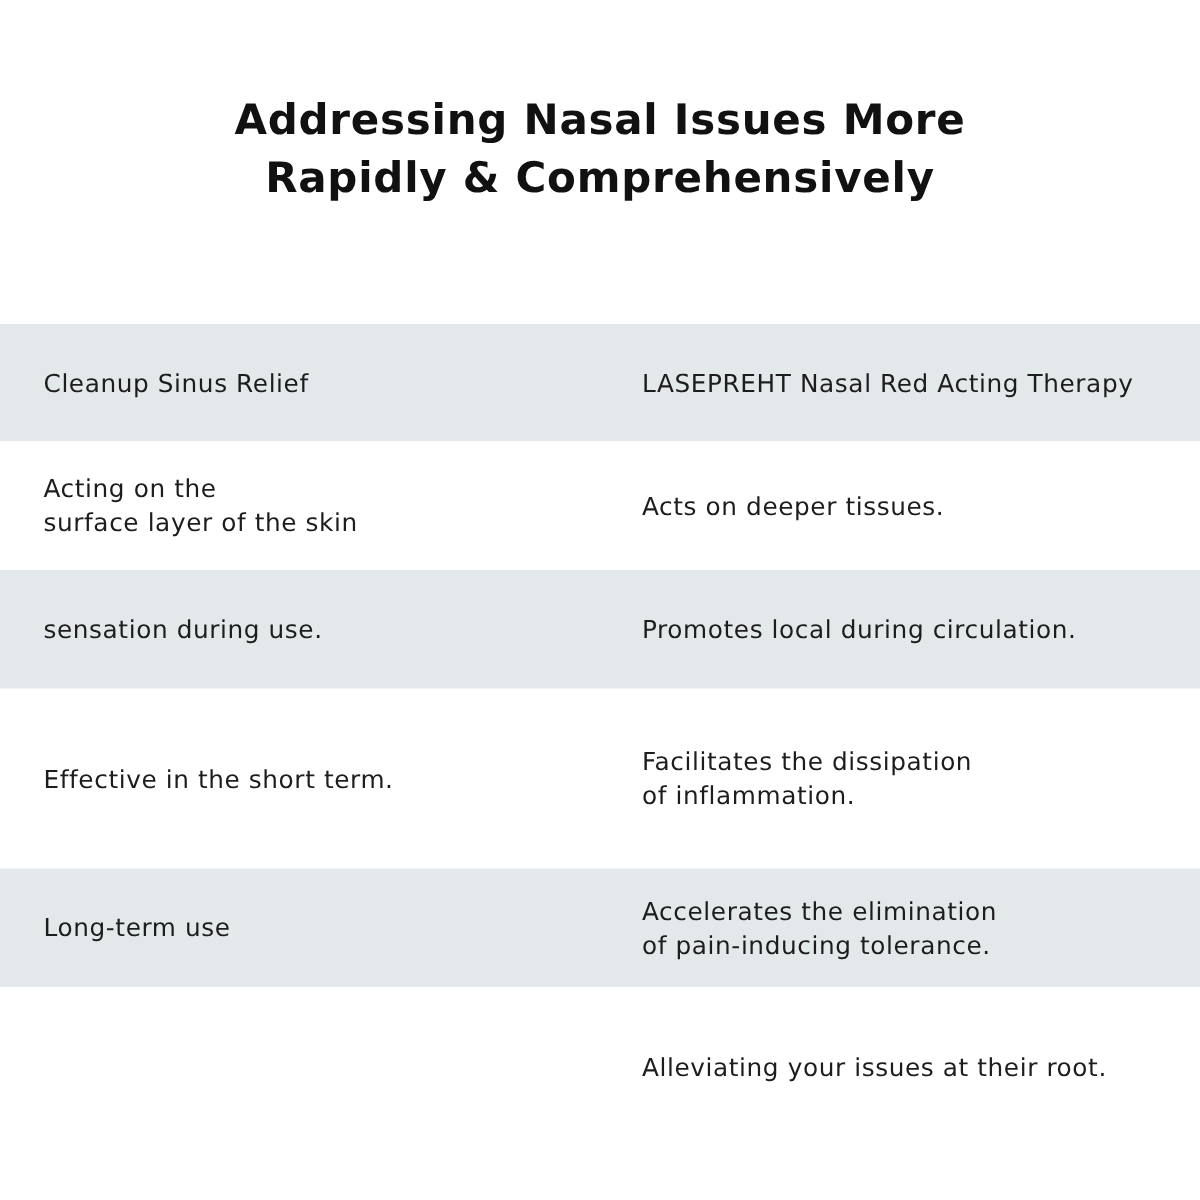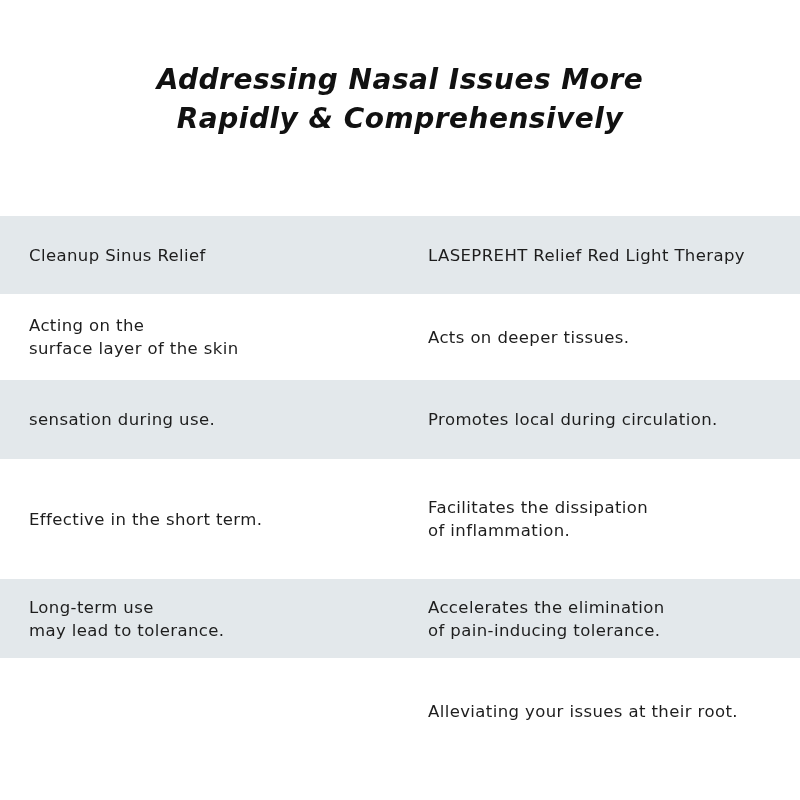--- a/index.html
+++ b/index.html
@@ -18,21 +18,20 @@
   }
   .title{
     margin:0;
     padding-top:60px;
     text-align:center;
     font-size:28px;
     font-weight:bold;
     letter-spacing:0.5px;
     line-height:39px;
     color:var(--title-color);
-    font-style:italic;
   }
   .title-line{display:block;}
   .table{margin-top:78px;}
   .row{display:flex;width:800px;}
   .row.shaded{background:var(--row-shaded-bg);}
   .row-1{height:78px;}
   .row-2{height:86px;}
   .row-3{height:79px;}
   .row-4{height:120px;}
   .row-5{height:79px;}
@@ -64,21 +63,21 @@
     <span class="title-line">Rapidly &amp; Comprehensively</span>
   </h1>
 
   <div class="table">
 
     <div class="row row-1 shaded">
       <div class="cell left">
         <div class="line">Cleanup Sinus Relief</div>
       </div>
       <div class="cell right">
-        <div class="line">LASEPREHT Relief Red Light Therapy</div>
+        <div class="line">LASEPREHT Nasal Red Acting Therapy</div>
       </div>
     </div>
 
     <div class="row row-2">
       <div class="cell left">
         <div class="line">Acting on the</div>
         <div class="line">surface layer of the skin</div>
       </div>
       <div class="cell right">
         <div class="line">Acts on deeper tissues.</div>
@@ -100,21 +99,20 @@
       </div>
       <div class="cell right">
         <div class="line">Facilitates the dissipation</div>
         <div class="line">of inflammation.</div>
       </div>
     </div>
 
     <div class="row row-5 shaded">
       <div class="cell left">
         <div class="line">Long-term use</div>
-        <div class="line">may lead to tolerance.</div>
       </div>
       <div class="cell right">
         <div class="line">Accelerates the elimination</div>
         <div class="line">of pain-inducing tolerance.</div>
       </div>
     </div>
 
     <div class="row row-6">
       <div class="cell left"></div>
       <div class="cell right">

